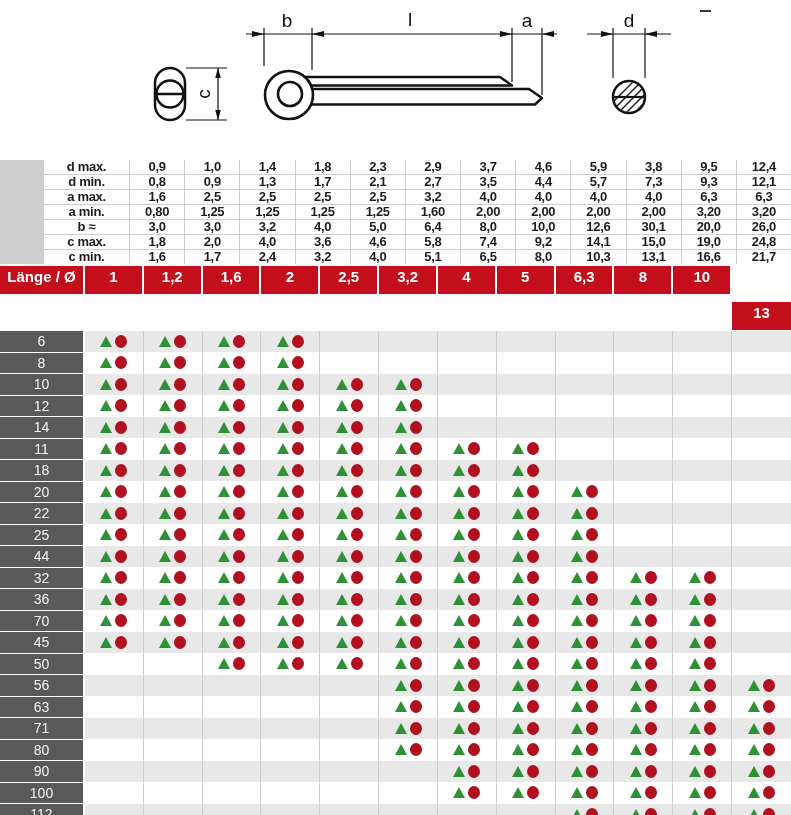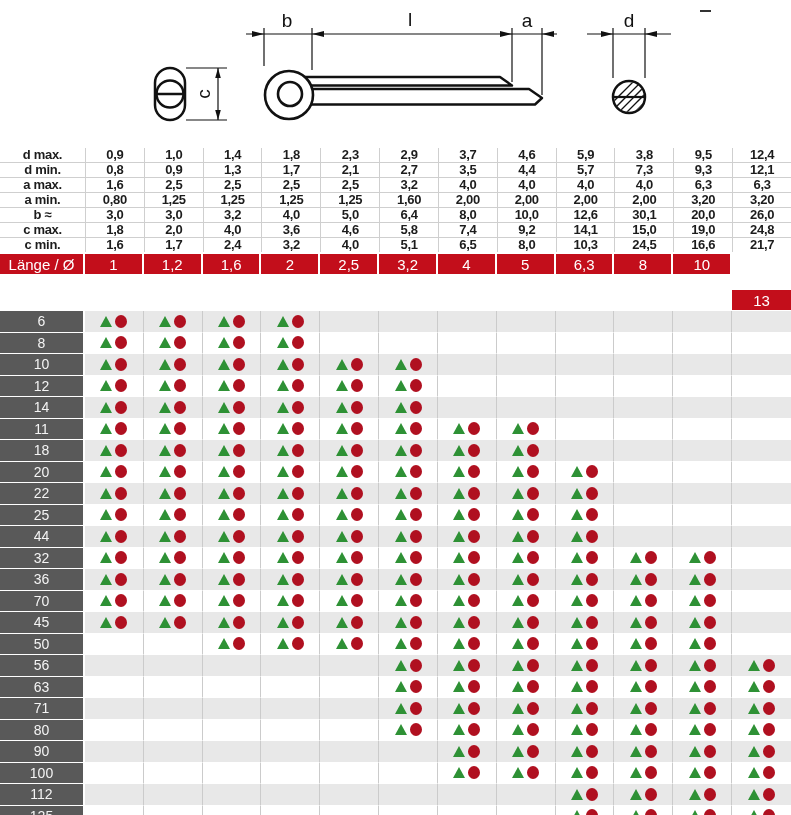--- a/index.html
+++ b/index.html
@@ -5,28 +5,28 @@
   html,body{margin:0;padding:0;background:#fff;}
   body{width:791px;height:815px;overflow:hidden;font-family:"Liberation Sans","DejaVu Sans",sans-serif;}
 
   
   .drawing{width:791px;height:146px;position:relative;background:#fff;}
 
   
   .grid13{display:grid;grid-template-columns:85px repeat(12,1fr);width:791px;box-sizing:border-box;}
 
   
-  .dim-table{background:#cfcfcf;gap:1px;margin-top:2px;}
+  .dim-table{background:#cfcfcf;gap:1px;margin-top:14px;padding-left:44px;}
   .dcell{background:#fff;height:14px;line-height:14px;font-size:13px;font-weight:bold;color:#1c1c1c;
          text-align:center;letter-spacing:-0.3px;white-space:nowrap;overflow:hidden;}
   .dlabel{background:#fff;}
 
   
   .matrix-header{margin-top:2px;}
-  .hcell{background:var(--red);color:#fff;font-size:15px;font-weight:normal;height:20px;line-height:22px;
+  .hcell{background:var(--red);color:#fff;font-size:15px;font-weight:bold;height:28px;line-height:22px;
          text-align:center;border-right:2px solid #fff;box-sizing:border-box;white-space:nowrap;}
   .hcell:last-child{border-right:none;margin-top:36px;}
 
   
   .matrix-body{grid-auto-rows:21.5px;margin-top:1px;}
   .bcell{box-sizing:border-box;}
   .blabel{background:var(--gray_label);color:#f4f4f4;font-size:14px;text-align:center;line-height:20.5px;
           border-bottom:1px solid #fff;border-right:2px solid #fff;}
   .bdata{display:flex;align-items:center;justify-content:center;border-right:1px solid var(--grid);
          border-bottom:1px solid #fff;}
@@ -194,21 +194,21 @@
     <div class="dcell dlabel">c min.</div>
     <div class="dcell">1,6</div>
     <div class="dcell">1,7</div>
     <div class="dcell">2,4</div>
     <div class="dcell">3,2</div>
     <div class="dcell">4,0</div>
     <div class="dcell">5,1</div>
     <div class="dcell">6,5</div>
     <div class="dcell">8,0</div>
     <div class="dcell">10,3</div>
-    <div class="dcell">24,5</div>
+    <div class="dcell">13,1</div>
     <div class="dcell">16,6</div>
     <div class="dcell">21,7</div>
   </div>
 
 <div class="grid13 matrix-header">
     <div class="hcell">Länge / Ø</div>
     <div class="hcell">1</div>
     <div class="hcell">1,2</div>
     <div class="hcell">1,6</div>
     <div class="hcell">2</div>

